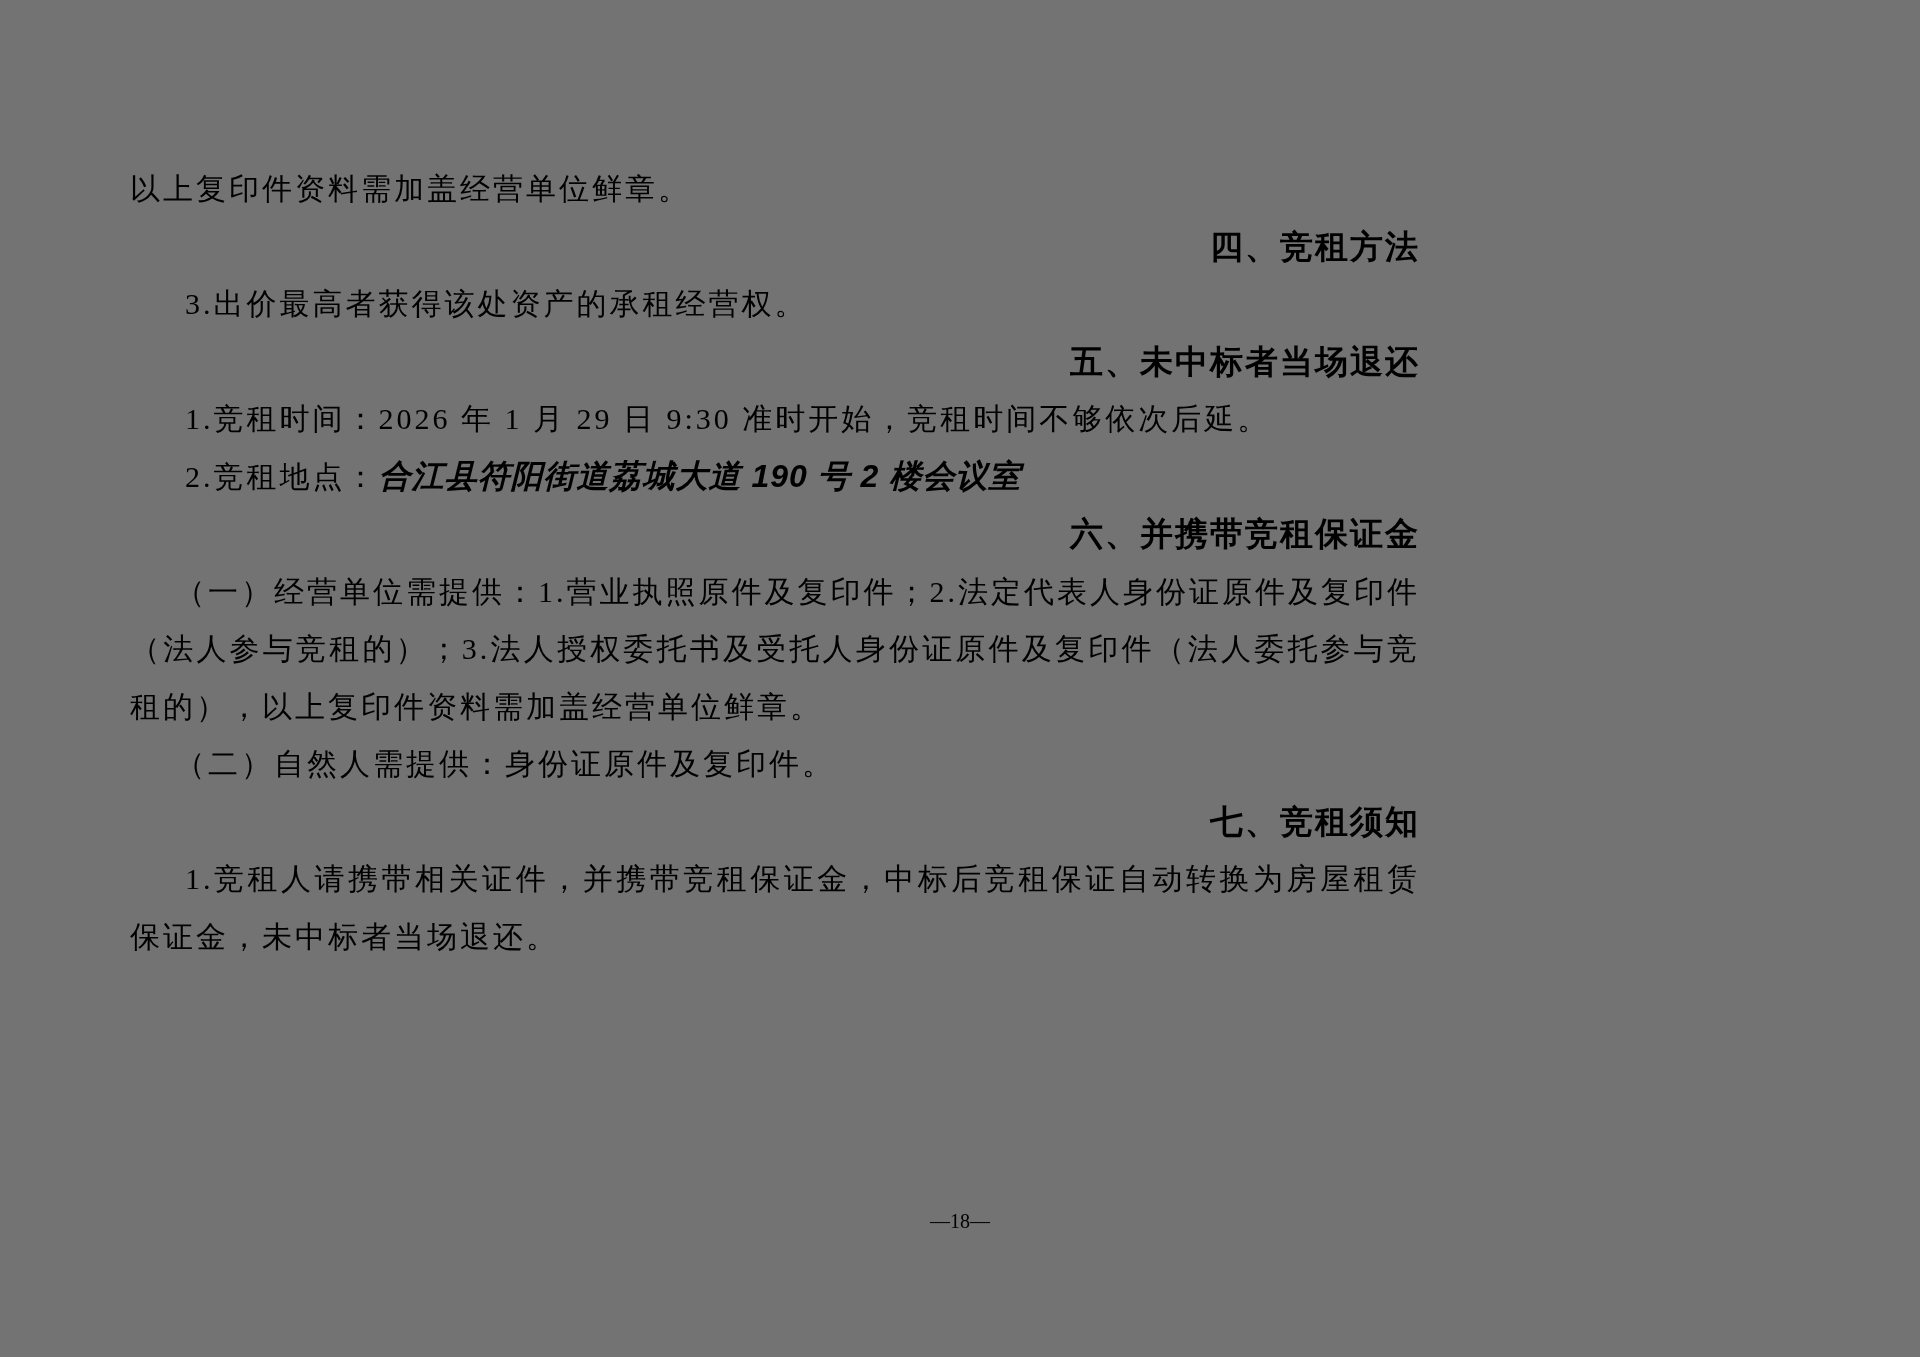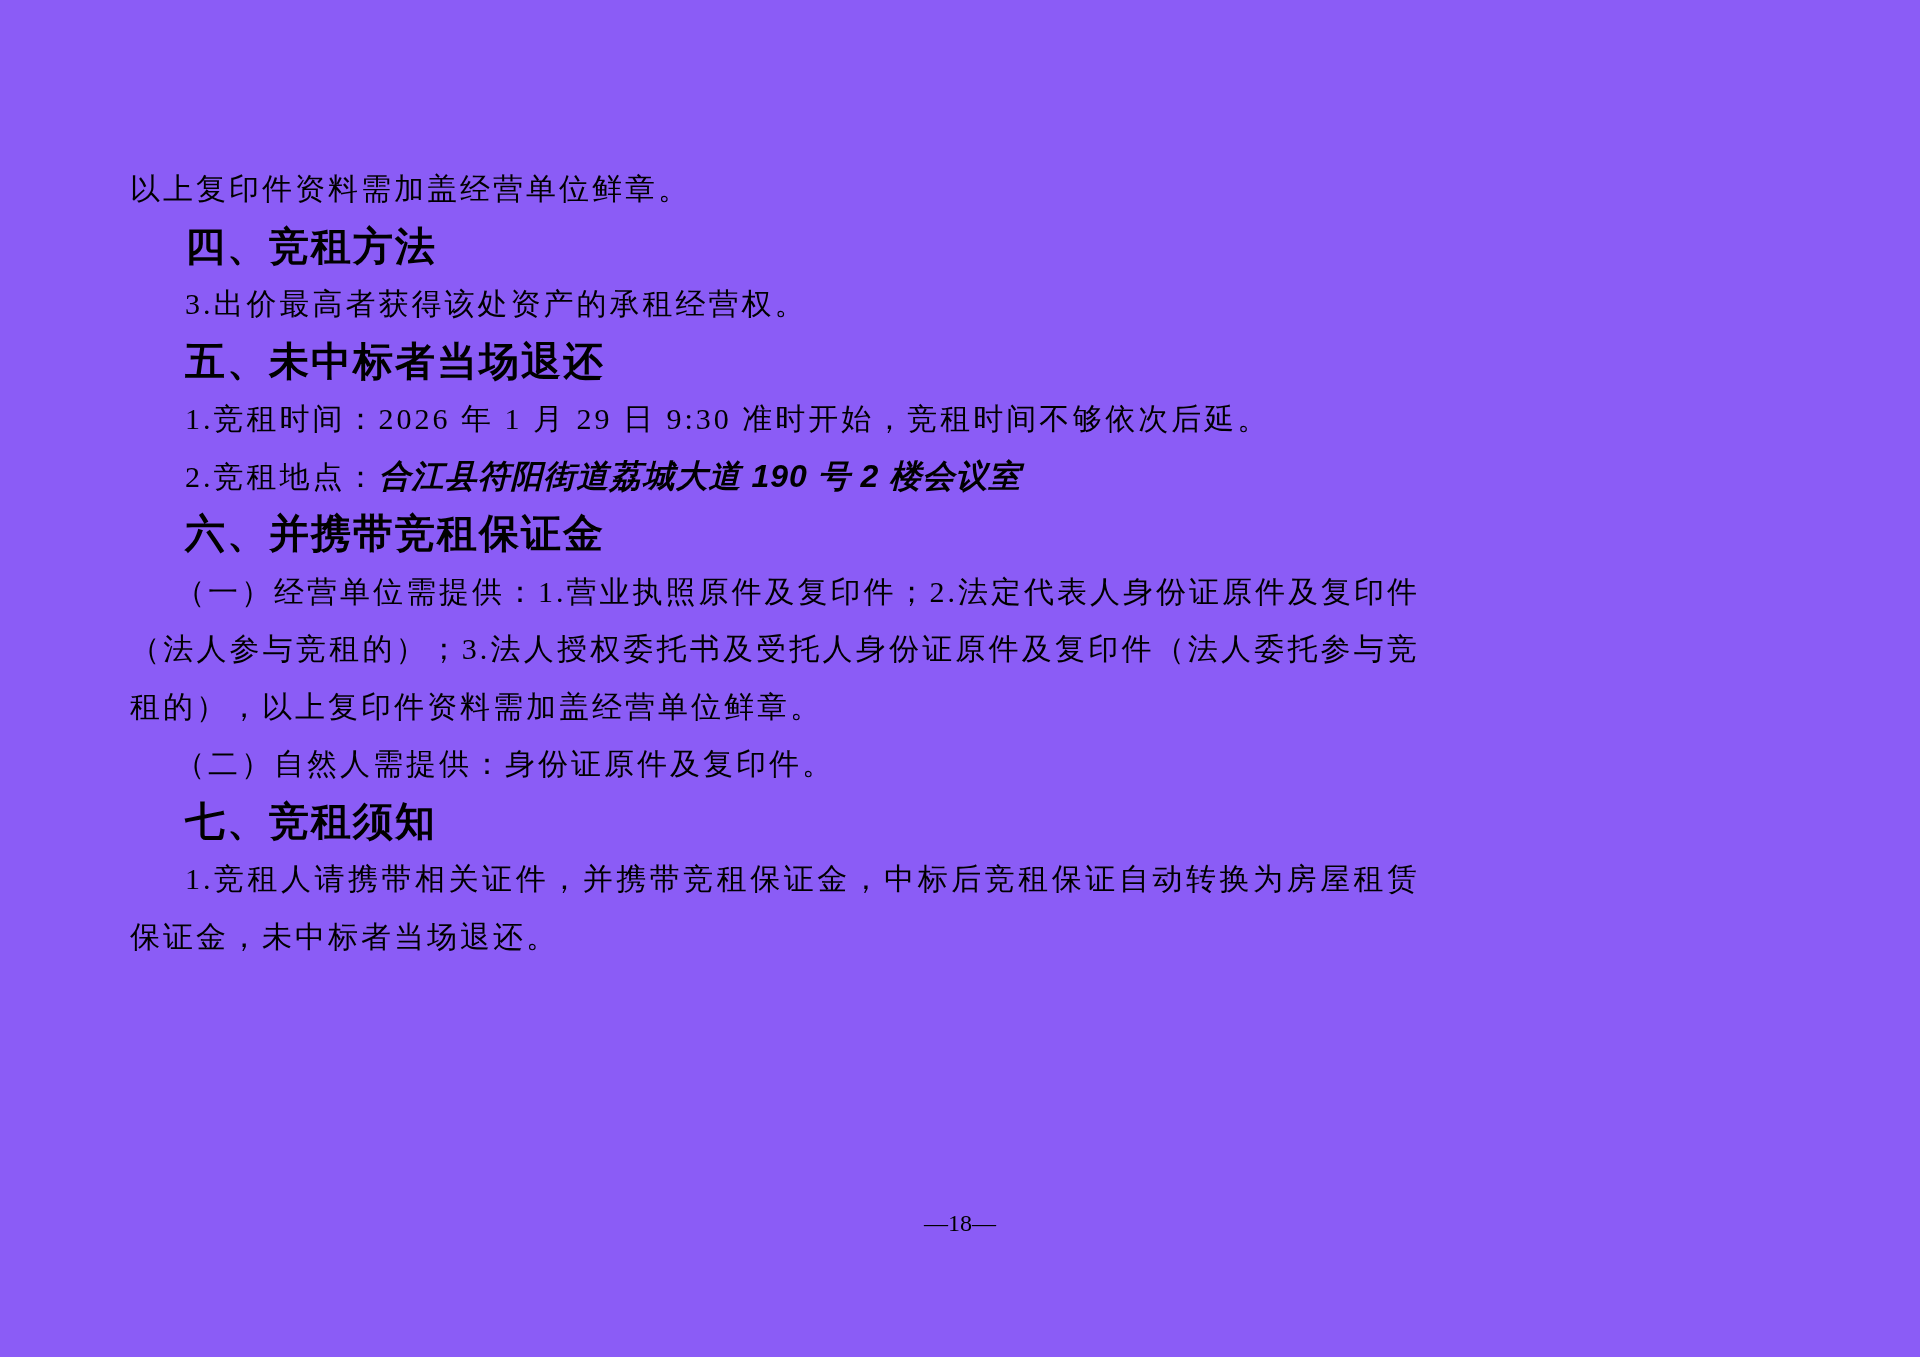--- a/index.html
+++ b/index.html
@@ -4,21 +4,21 @@
 <style>
   html, body {
     margin: 0;
     padding: 0;
     background: #ffffff;
   }
   .page {
     position: relative;
     width: 1920px;
     height: 1357px;
-    background: #8b5cf6;
+    background: #737373;
     overflow: hidden;
   }
   .content {
     position: absolute;
     left: 130px;
     top: 160px;
     width: 1290px;
     color: #000000;
     font-family: "Liberation Serif", serif;
     font-size: 30px;
@@ -31,44 +31,45 @@
   }
   .ind {
     text-indent: 55px;
   }
   .ind-sm {
     text-indent: 45px;
   }
   .hd {
     font-family: "Liberation Sans", sans-serif;
     font-weight: bold;
-    font-size: 40px;
+    font-size: 33px;
     letter-spacing: 2px;
     text-indent: 55px;
+    text-align: right;
   }
   .just {
     text-align: justify;
     text-justify: inter-character;
   }
   .bold-addr {
     font-family: "Liberation Sans", sans-serif;
     font-weight: bold;
     font-size: 32px;
     letter-spacing: 1px;
     font-style: italic;
   }
   .footer {
     position: absolute;
     top: 1210px;
     left: 0;
     width: 100%;
     text-align: center;
     color: #000000;
     font-family: "Liberation Serif", serif;
-    font-size: 24px;
+    font-size: 20px;
     letter-spacing: 0;
   }
 </style>
 </head>
 <body>
 
 <div class="page">
   <div class="content">
     <p class="just">以上复印件资料需加盖经营单位鲜章。</p>
     <p class="hd">四、竞租方法</p>

